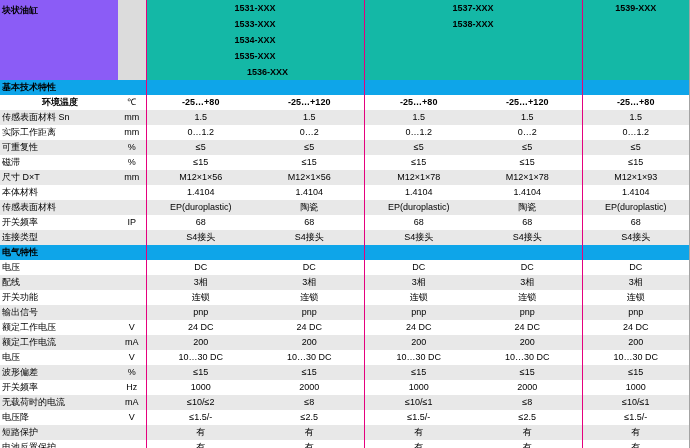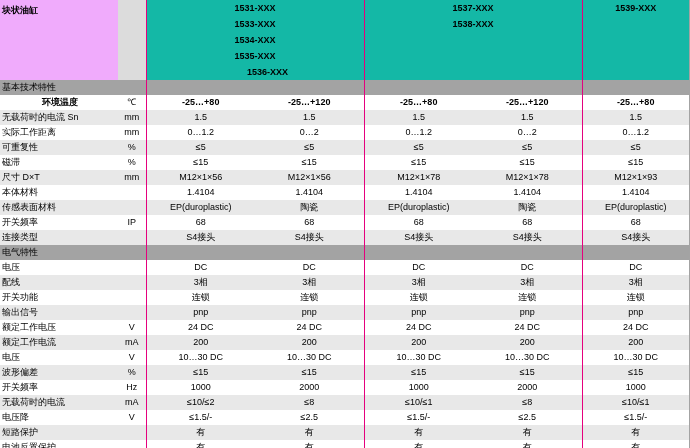--- a/index.html
+++ b/index.html
@@ -7,42 +7,42 @@
   table{border-collapse:collapse;width:690px;table-layout:fixed;}
   td{padding:0;vertical-align:middle;height:15px;line-height:15px;overflow:hidden;white-space:nowrap;}
   .c-label{width:118px;padding-left:2px;text-align:left;}
   .c-unit{width:28px;text-align:center;color:#000;}
   .c-v{width:108px;text-align:center;}
   .pink-l{border-left:1px solid #e5007d;}
   .pink-r{border-right:2px solid #a3a3a3;}
   .row-grey td{background:#e8e8e8;}
   .row-white td{background:#ffffff;}
   .hdr-white td{background:#14b8a6;font-weight:bold;}
-  .sect td{background:#a3a3a3;font-weight:normal;}
+  .sect td{background:#0ea5e9;font-weight:bold;}
   .title-cell{font-weight:bold;text-align:left;padding-left:2px;}
   .bold{font-weight:bold;text-align:center;}
   .top-hdr td{height:16px;line-height:16px;}
 </style>
 </head>
 <body>
 
 <table>
   <colgroup>
     <col style="width:118px">
       <col style="width:28px">
     <col style="width:109px">
       <col style="width:109px">
       <col style="width:109px">
       <col style="width:109px">
       <col style="width:108px">
   </colgroup>
 
   <tbody>
       <tr class="top-hdr hdr-white">
-    <td class="title-cell" rowspan="5" style="background:#f0abfc;vertical-align:top;padding-top:2px;">块状油缸</td>
+    <td class="title-cell" rowspan="5" style="background:#8b5cf6;vertical-align:top;padding-top:2px;">块状油缸</td>
     <td rowspan="5" style="background:#dcdcdc;"></td>
     <td class="pink-l" colspan="2" style="text-align:center;font-weight:bold;">1531-XXX</td>
     <td class="pink-l" colspan="2" style="text-align:center;font-weight:bold;">1537-XXX</td>
     <td class="pink-l pink-r" style="text-align:center;font-weight:bold;">1539-XXX</td>
   </tr>
   <tr class="top-hdr hdr-white">
     <td class="pink-l" colspan="2" style="text-align:center;font-weight:bold;">1533-XXX</td>
     <td class="pink-l" colspan="2" style="text-align:center;font-weight:bold;margin-top:44px;">1538-XXX</td>
     <td class="pink-l pink-r"></td>
   </tr>
@@ -77,21 +77,21 @@
       <tr class="row-white">
         <td class="c-label bold">环境温度</td>
         <td class="c-unit">℃</td>
         <td class="c-v bold pink-l">-25…+80</td>
         <td class="c-v bold">-25…+120</td>
         <td class="c-v bold pink-l">-25…+80</td>
         <td class="c-v bold">-25…+120</td>
         <td class="c-v bold pink-l pink-r">-25…+80</td>
       </tr>
       <tr class="row-grey">
-        <td class="c-label">无载荷时的电流 Sn</td>
+        <td class="c-label">传感表面材料 Sn</td>
         <td class="c-unit">mm</td>
         <td class="c-v pink-l">1.5</td>
         <td class="c-v">1.5</td>
         <td class="c-v pink-l">1.5</td>
         <td class="c-v">1.5</td>
         <td class="c-v pink-l pink-r">1.5</td>
       </tr>
       <tr class="row-white">
         <td class="c-label">实际工作距离</td>
         <td class="c-unit">mm</td>

